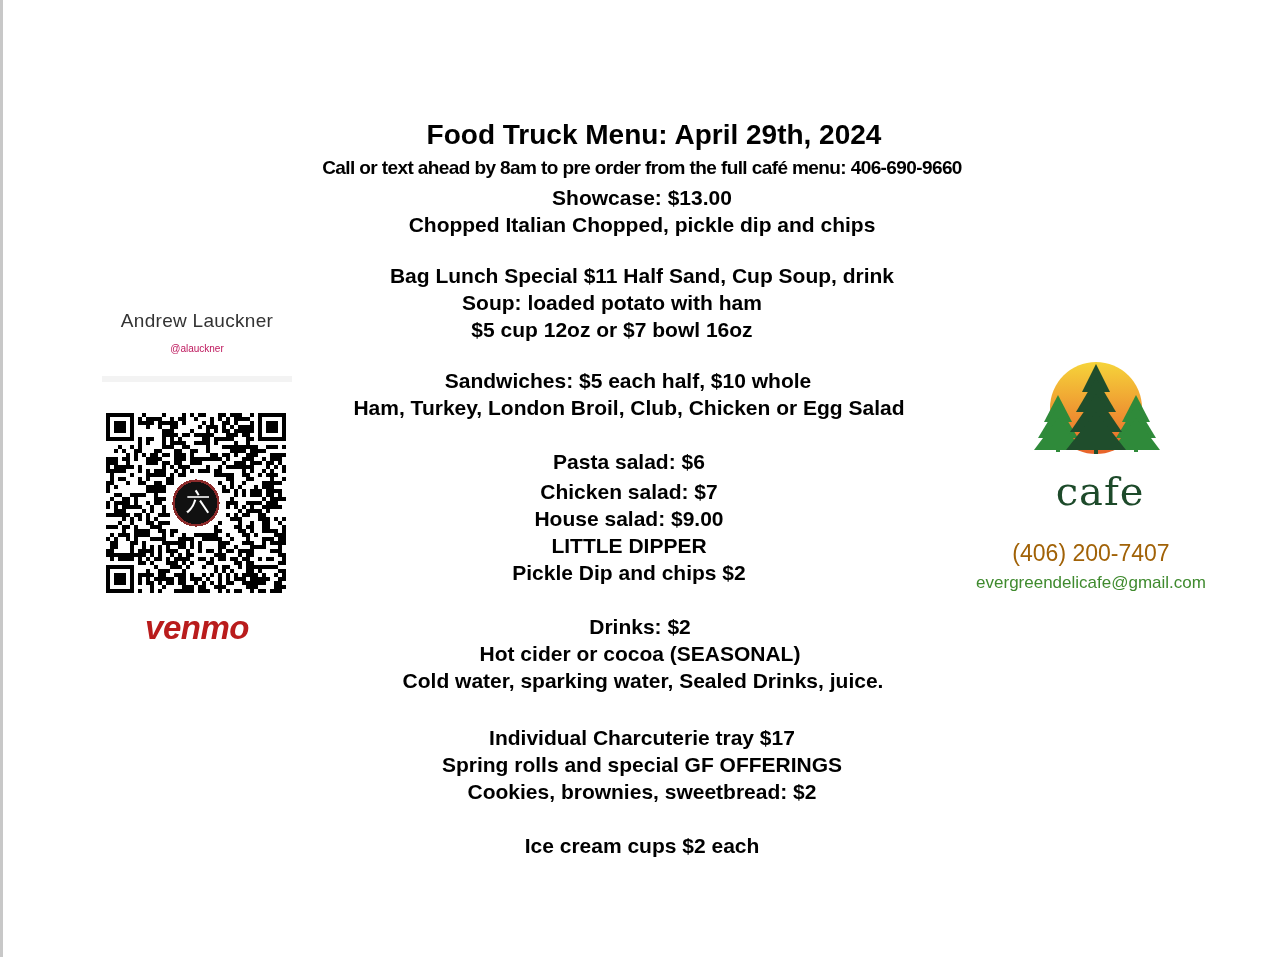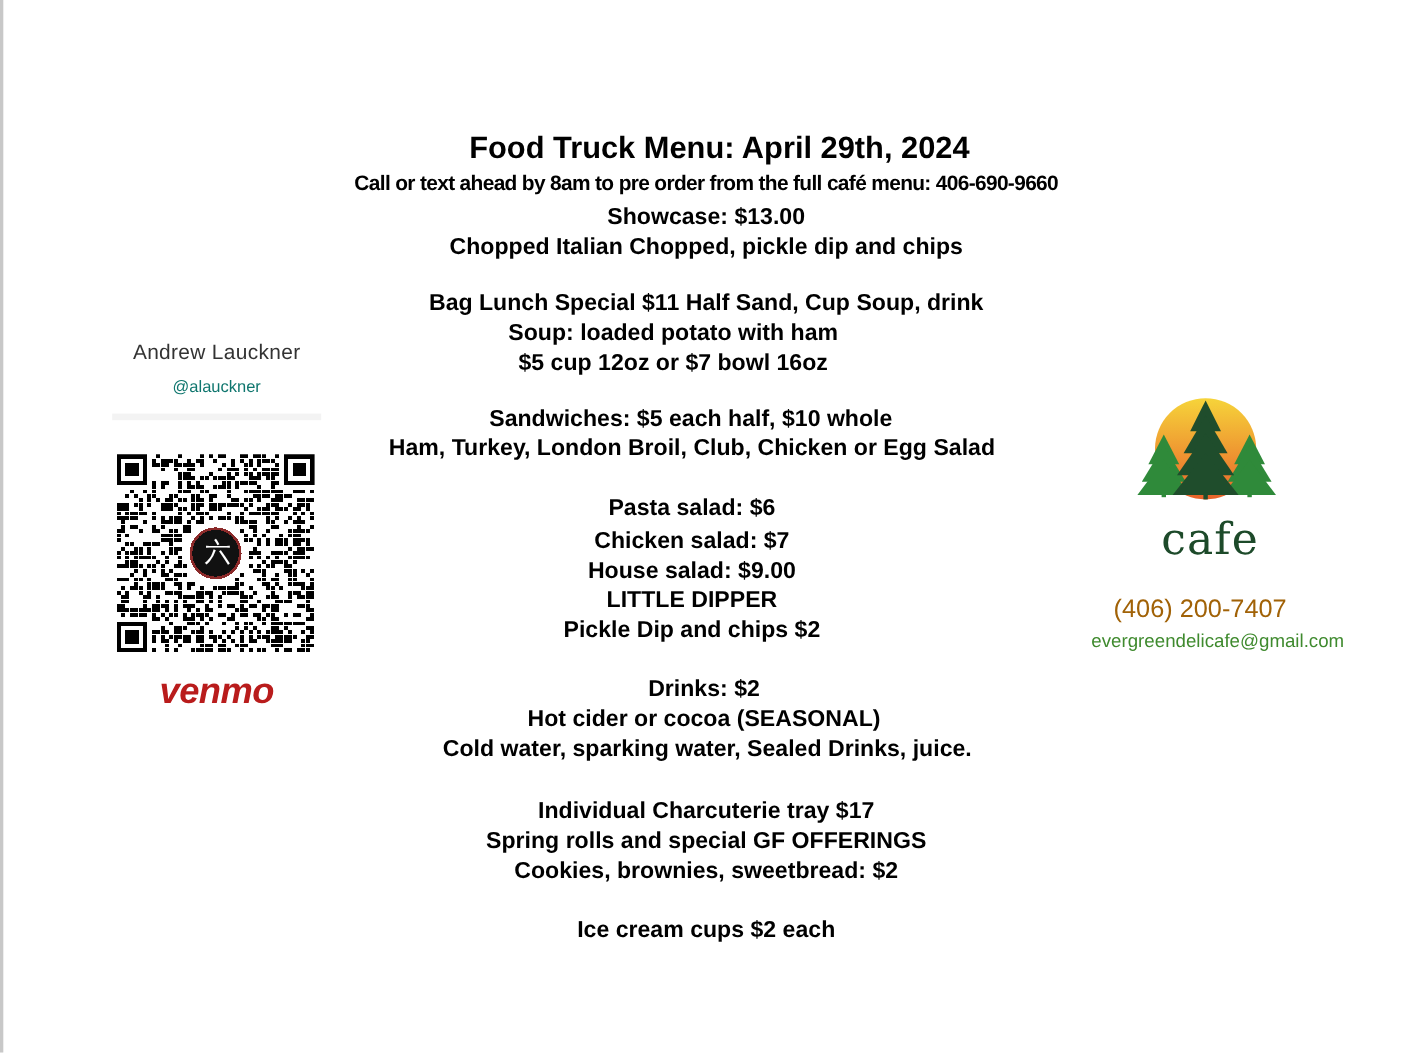--- a/index.html
+++ b/index.html
@@ -12,30 +12,30 @@
     
     .menu { position: absolute; left: 0; top: 0; width: 1284px; }
     .line { position: absolute; left: 0; width: 1284px; text-align: center; font-weight: bold; white-space: nowrap; }
     .title { font-size: 28px; padding-left: 12px; }
     .callahead { font-family: Liberation Sans, sans-serif; font-size: 19px; letter-spacing: -0.6px; }
     .item { font-size: 21px; }
 
     
     .venmo { position: absolute; left: 100px; top: 305px; width: 194px; text-align: center; }
     .venmo-name { position: absolute; left: 0; top: 5px; width: 194px; font-size: 19px; color: #333; letter-spacing: 0.3px; }
-    .venmo-handle { position: absolute; left: 0; top: 38px; width: 194px; font-size: 15px; color: #0f766e; }
+    .venmo-handle { position: absolute; left: 0; top: 38px; width: 194px; font-size: 10px; color: #be185d; }
     .venmo-divider { position: absolute; left: 2px; top: 71px; width: 190px; height: 6px; background: #f3f3f3; }
     .qr { position: absolute; left: 6px; top: 108px; width: 180px; height: 180px; }
     .venmo-logo { position: absolute; left: 0; top: 304px; width: 194px; font-size: 33px; font-weight: bold; font-style: italic; letter-spacing: -0.5px; color: #b91c1c; }
 
     
     .eg { position: absolute; left: 960px; top: 350px; width: 270px; height: 250px; }
     .eg-word { position: absolute; left: 18px; top: 97px; width: 240px; text-align: center; font-size: 36px; font-weight: bold; color: #d8353a; letter-spacing: 5px; }
     .eg-phone { position: absolute; left: 0; top: 190px; width: 262px; text-align: center; font-size: 23px; color: #a16207; }
-    .eg-email { position: absolute; left: 0; top: 223px; width: 262px; text-align: right; font-size: 17px; color: #3f8a2e; }
+    .eg-email { position: absolute; left: 0; top: 223px; width: 262px; text-align: center; font-size: 17px; color: #3f8a2e; }
   </style>
 </head>
 <body>
 
 <div class="left-edge"></div>
 
 <div class="menu">
   <div class="line title" style="top:119px">Food Truck Menu: April 29th, 2024</div>
   <div class="line callahead" style="top:157px">Call or text ahead by 8am to pre order from the full café menu: 406-690-9660</div>
   <div class="line item" style="top:186px">Showcase: $13.00</div>

